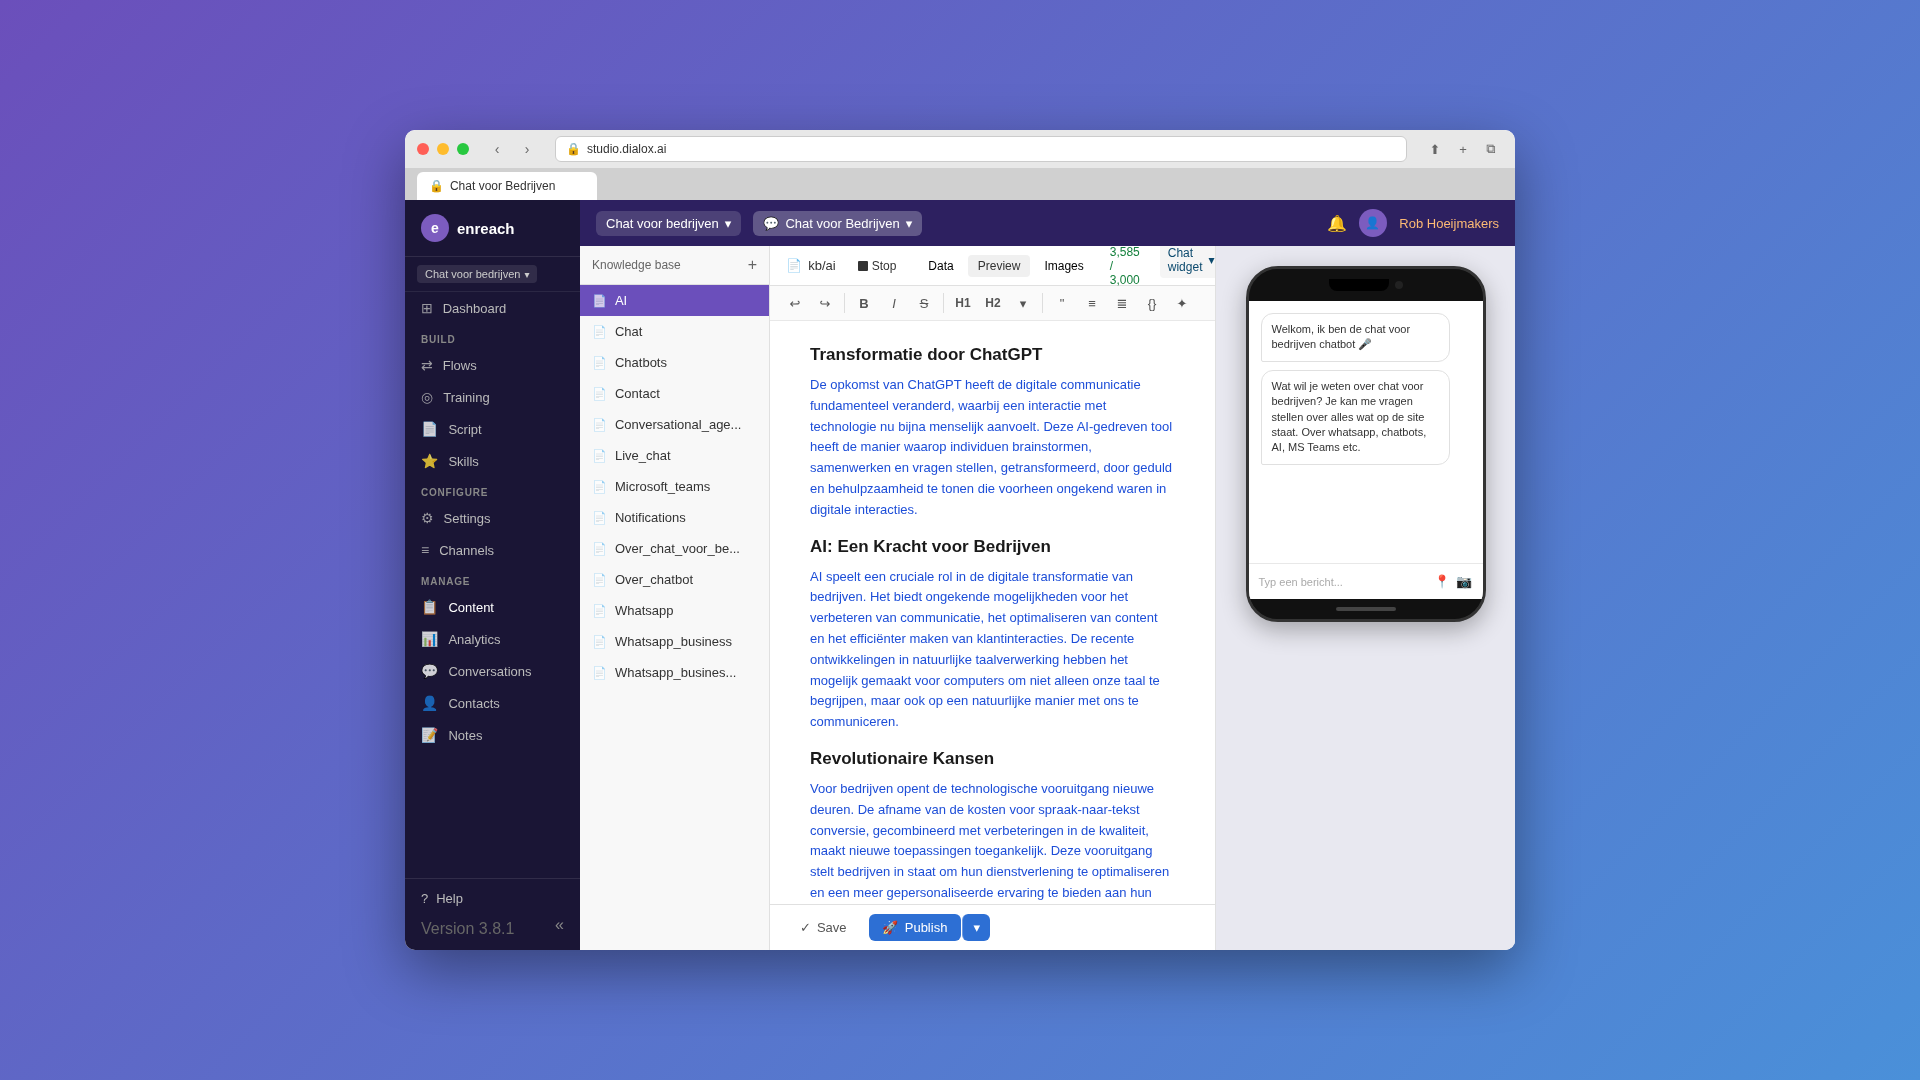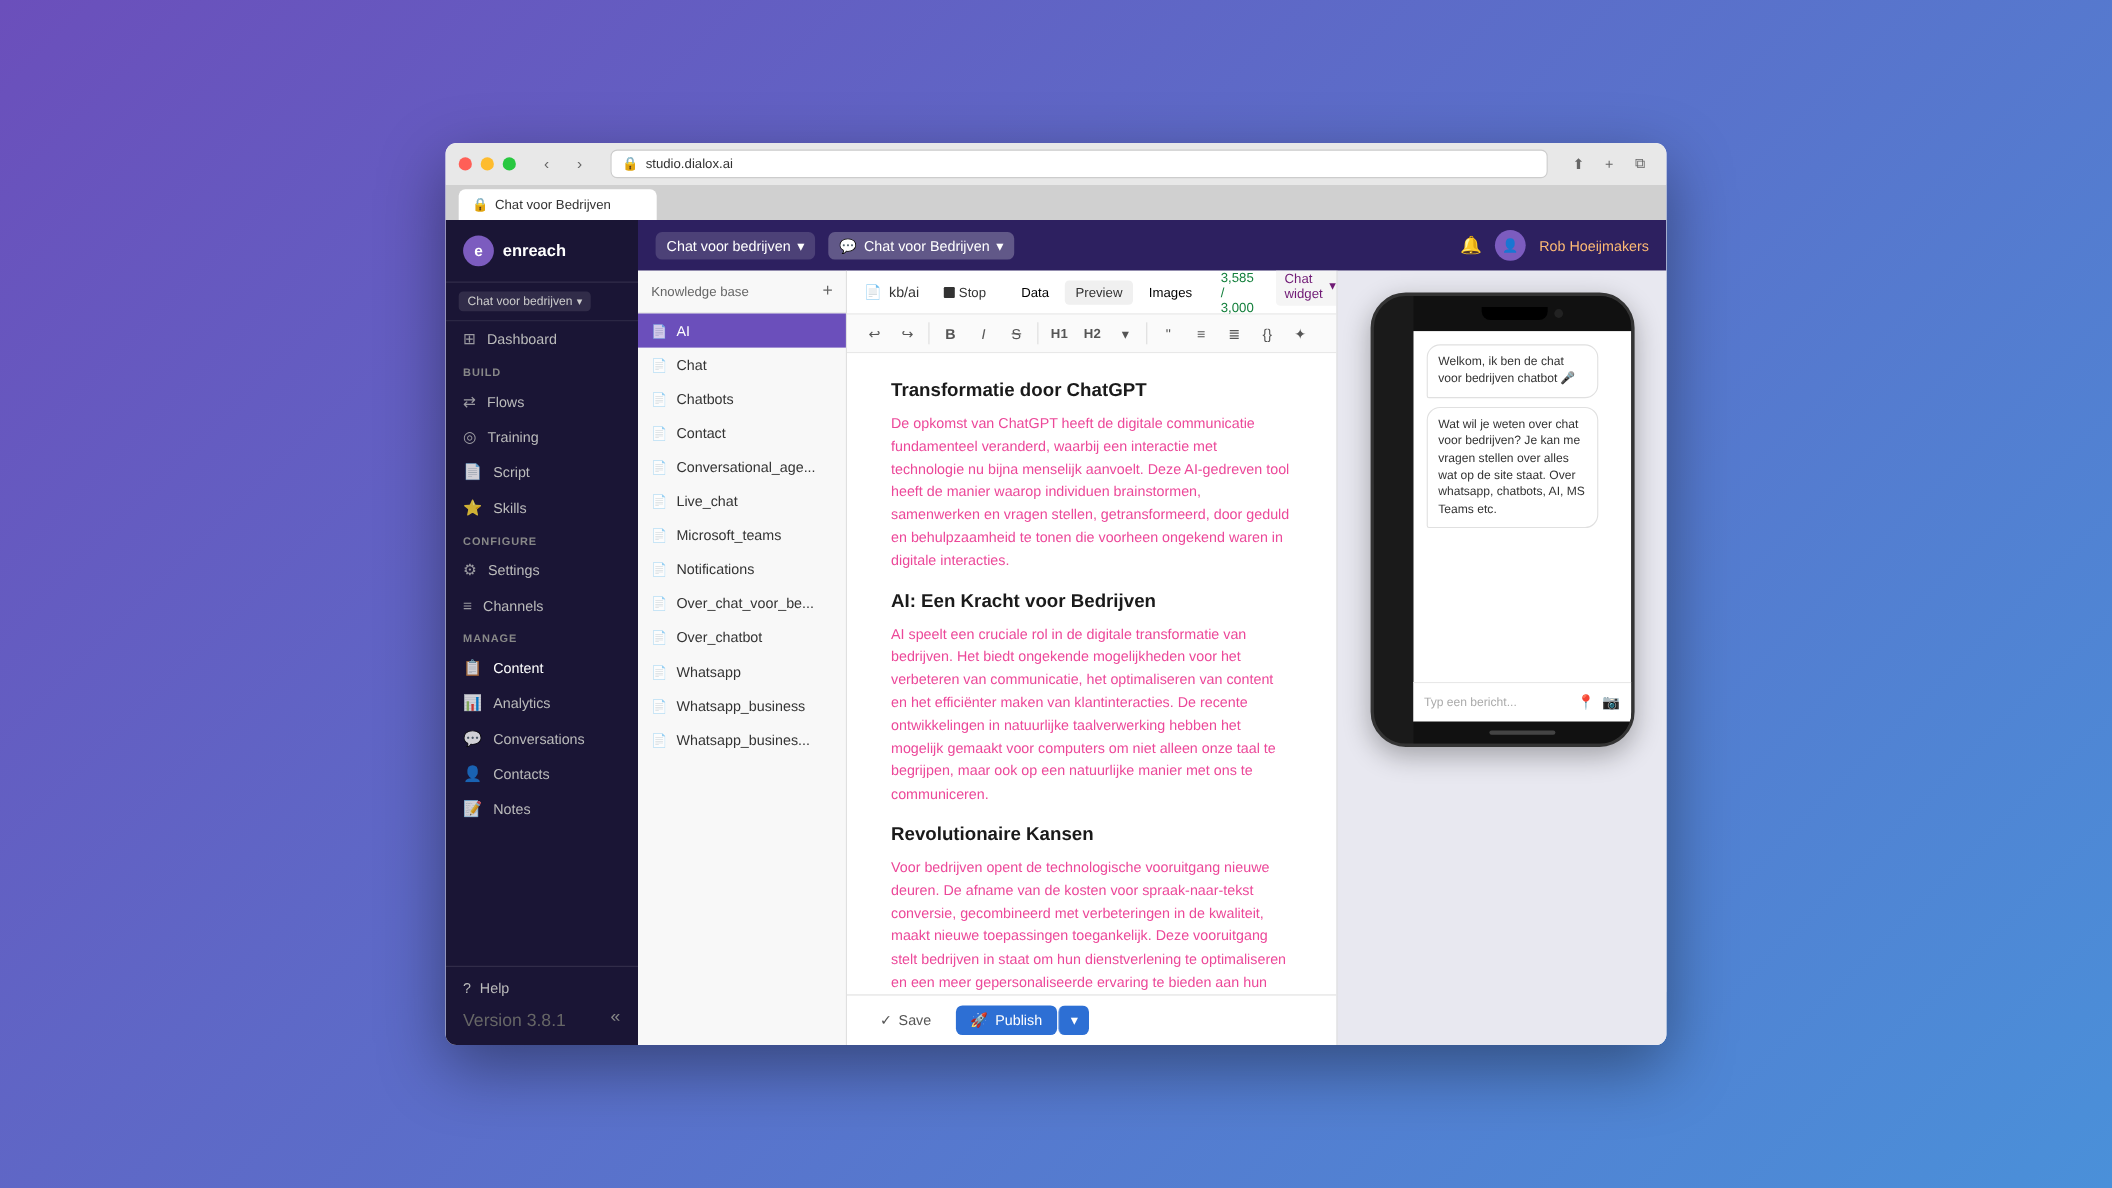--- a/index.html
+++ b/index.html
@@ -424,21 +424,21 @@
       font-weight: 700;
       color: #1a1a1a;
       margin-bottom: 10px;
       margin-top: 20px;
     }
 
     .content-section-title:first-child { margin-top: 0; }
 
     .content-paragraph {
       font-size: 13px;
-      color: #ec4899;
+      color: #1d4ed8;
       line-height: 1.6;
       margin-bottom: 16px;
     }
 
     
     .editor-footer {
       height: 46px;
       border-top: 1px solid #e0e0e0;
       display: flex;
       align-items: center;
@@ -489,29 +489,28 @@
       display: flex;
       flex-direction: column;
       align-items: center;
       padding: 20px 16px;
       flex-shrink: 0;
     }
 
     
     .phone-mockup {
       width: 240px;
-      height: 413px;
+      height: 356px;
       background: #1a1a1a;
       border-radius: 32px;
       border: 3px solid #333;
       display: flex;
       flex-direction: column;
       overflow: hidden;
       box-shadow: 0 8px 24px rgba(0,0,0,0.3);
-      padding-left: 36px;
     }
 
     .phone-top {
       background: #111;
       height: 32px;
       display: flex;
       align-items: center;
       justify-content: center;
     }
 
@@ -589,21 +588,21 @@
 
     
     .widget-selector {
       display: flex;
       align-items: center;
       gap: 6px;
       padding: 6px 10px;
       background: white;
       border-radius: 6px;
       font-size: 12px;
-      color: #701a75;
+      color: #0c4a6e;
       cursor: pointer;
       margin-bottom: 12px;
       border: 1px solid #e0e0e0;
       width: 100%;
       justify-content: space-between;
     }
   </style>
 </head>
 <body>
 

